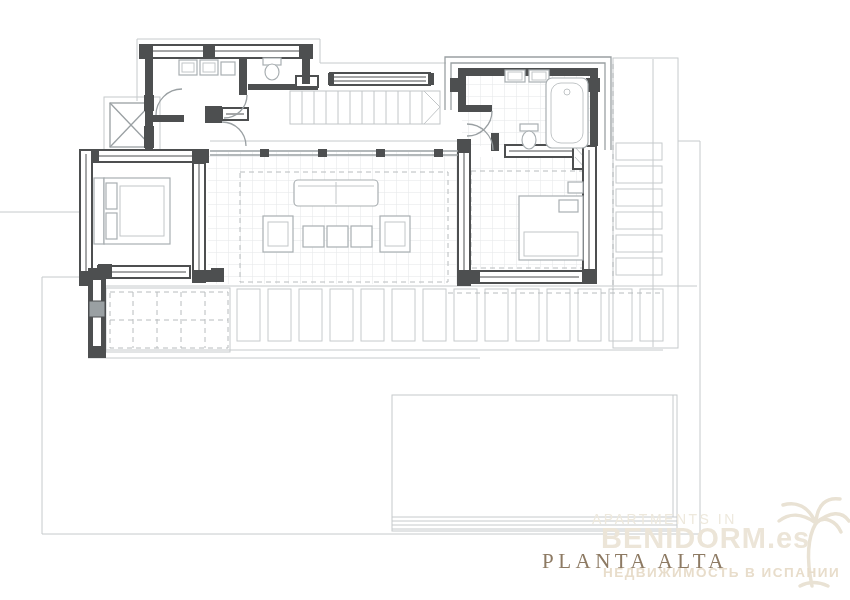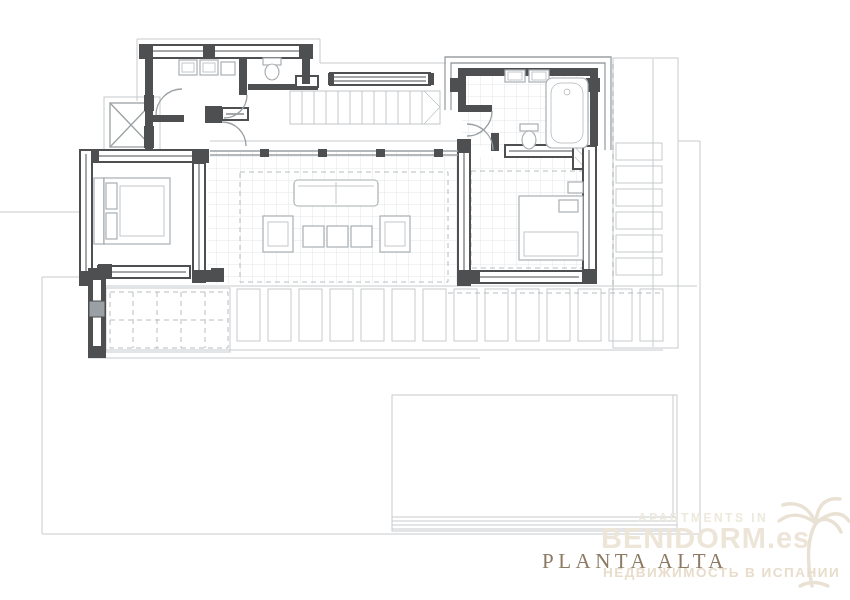--- a/index.html
+++ b/index.html
@@ -11,21 +11,21 @@
   .ln2 {stroke:#9aa0a3;stroke-width:1.3;fill:none;}
   .dash{stroke:#b8bcbe;stroke-width:1;fill:none;stroke-dasharray:5 4;}
   .wall{fill:#4d4f50;stroke:none;}
   .band{fill:#ffffff;stroke:#4d4f50;stroke-width:2;}
   .bandl{stroke:#4d4f50;stroke-width:1;fill:none;}
   .furn {fill:#ffffff;stroke:#a9afb2;stroke-width:1.2;}
   .furn2{fill:none;stroke:#c2c6c8;stroke-width:1;}
   .gridfill{fill:url(#p12);stroke:none;}
   
   .wm{position:absolute;white-space:nowrap;pointer-events:none;}
-  .wm-top{left:638px;top:511px;font-size:12px;font-weight:700;letter-spacing:2.5px;color:#eee9dd;}
+  .wm-top{left:592px;top:511px;font-size:14px;font-weight:400;letter-spacing:2.5px;color:#eee9dd;}
   .wm-main{left:601px;top:522px;font-size:29px;font-weight:700;letter-spacing:1px;color:#ece5d8;}
   .wm-sub{left:603px;top:565px;font-size:13.5px;font-weight:700;letter-spacing:1.5px;color:#e8ddcb;}
   .plan-title{position:absolute;left:542px;top:549px;font-family:"Liberation Serif",serif;
               font-size:21px;font-weight:500;letter-spacing:4.5px;color:#8d7a63;white-space:nowrap;}
 </style>
 </head>
 <body>
 
 <div class="canvas">
 

